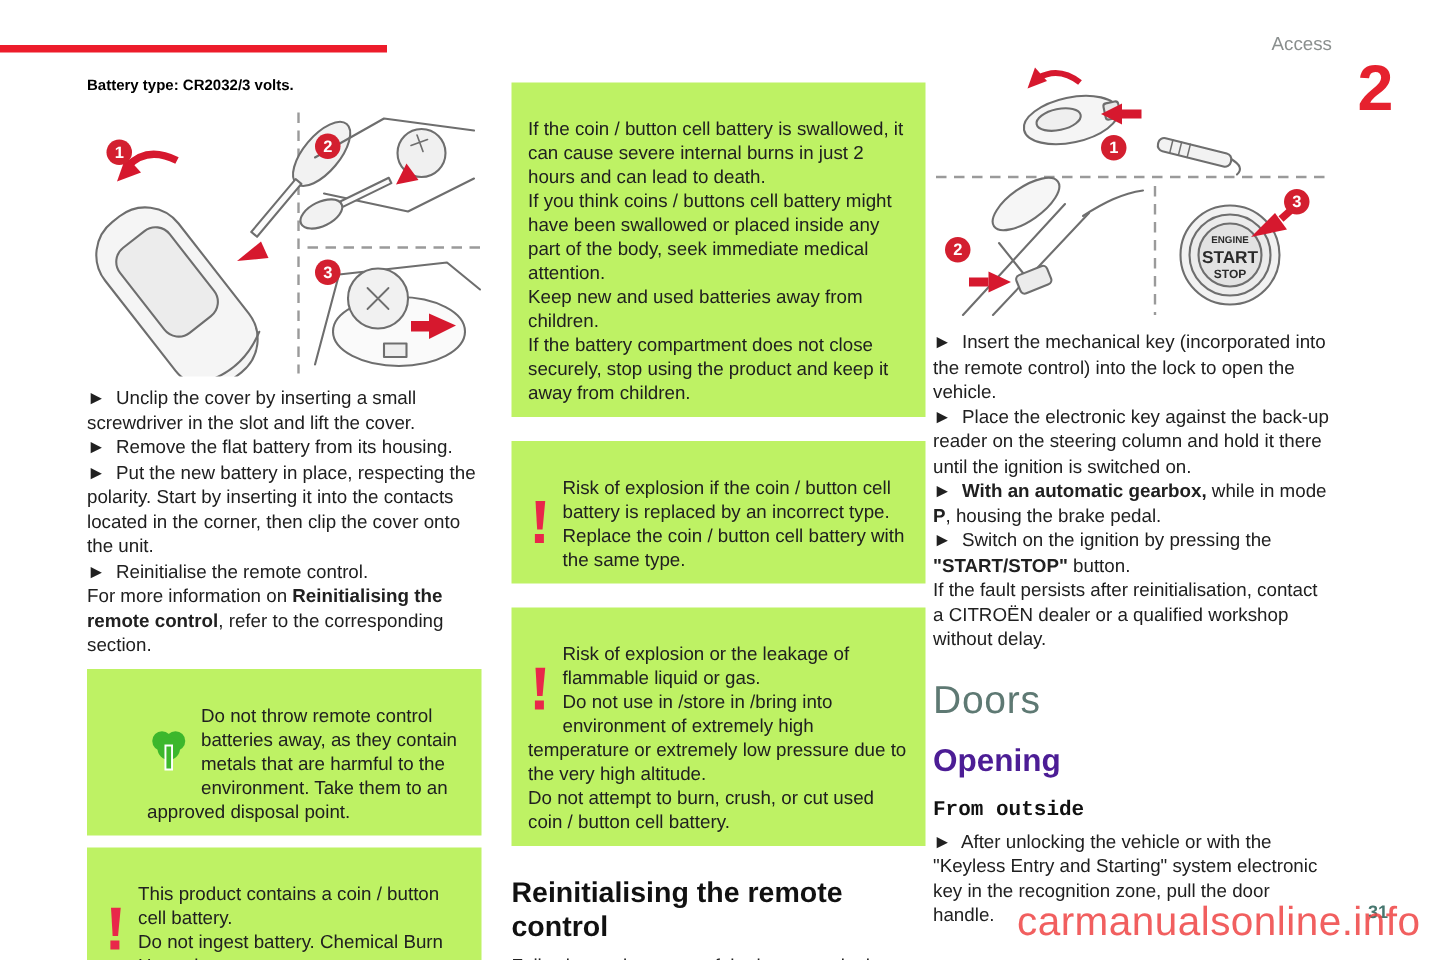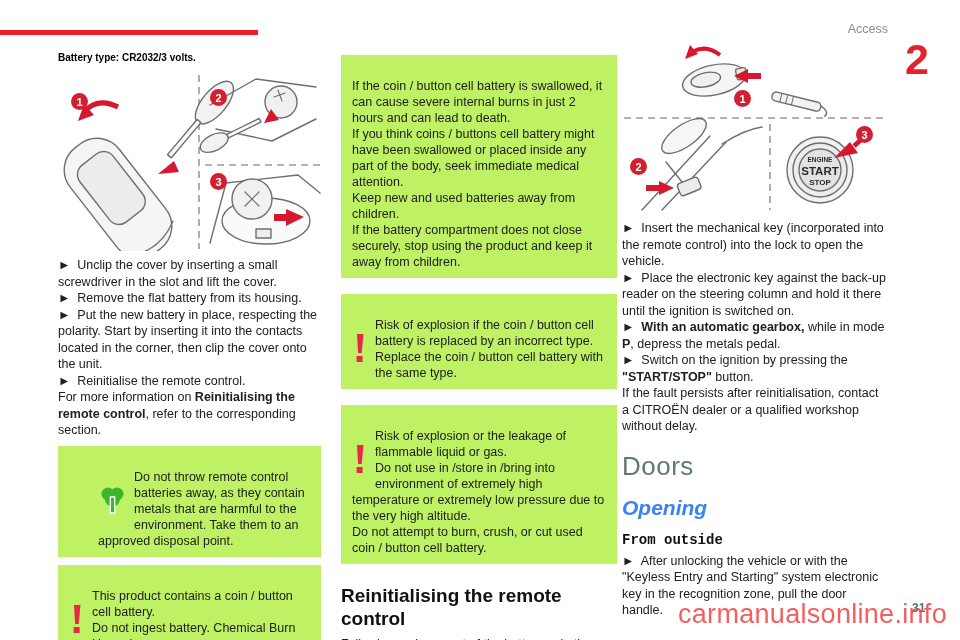--- a/index.html
+++ b/index.html
@@ -29,21 +29,21 @@
   .badge{position:absolute;width:17px;height:17px;border-radius:50%;background:#d31f2f;color:#fff;
     font-size:11px;font-weight:bold;display:flex;align-items:center;justify-content:center;}
 
   p.step{margin:0;font-size:12.5px;line-height:16.5px;white-space:pre-wrap;}
   .box{background:#bef264;padding:7px 11px 8px 11px;font-size:12.5px;line-height:16px;white-space:pre-line;}
   .box + .box, .mt{margin-top:14px;}
   .note-icon{float:left;margin:1px 9px 2px 2px;}
   .h2{margin:20px 0 6px 0;font-size:19px;line-height:23px;font-weight:bold;color:#111;}
   .body-p{margin:0;font-size:12.5px;line-height:16.5px;}
   .doors{margin:16px 0 0 0;font-size:26px;font-weight:400;color:#5e7973;letter-spacing:0.5px;}
-  .opening{margin:14px 0 0 0;font-size:21px;font-weight:bold;color:#3b82f6;font-style:italic;}
+  .opening{margin:14px 0 0 0;font-size:21px;font-weight:bold;color:#4c1d95;}
   .fromout{margin:12px 0 5px 0;font-size:14px;font-weight:bold;color:#111;font-family:Liberation Mono, monospace;}
   .btn-txt{fill:#2a2a2a;text-anchor:middle;font-family:"Liberation Sans",sans-serif;}
 
   .page-num{position:absolute;left:912px;top:601px;font-size:12px;font-weight:bold;color:#47776f;}
   .watermark{position:absolute;left:678px;top:599px;font-size:27px;color:#ef4444;opacity:0.85;letter-spacing:0.3px;}
 </style>
 </head>
 <body>
 
 <div class="accent-bar"></div>
@@ -208,21 +208,21 @@
       <path class="redln" d="M232 104 L241 96" stroke-width="5"></path>
       <polygon class="red" points="212,116 228,100 236,111"></polygon>
     </svg>
     <div class="badge" style="left:112px;top:48px;">1</div>
     <div class="badge" style="left:8px;top:116px;">2</div>
     <div class="badge" style="left:234px;top:84px;">3</div>
   </div>
 
   <p class="step"><span>►  Insert the mechanical key (incorporated into the remote control) into the lock to open the vehicle.</span></p>
   <p class="step"><span>►  Place the electronic key against the back-up reader on the steering column and hold it there until the ignition is switched on.</span></p>
-  <p class="step"><span>►  </span><span style="font-weight: bold;">With an automatic gearbox,</span><span> while in mode </span><span style="font-weight: bold;">P</span><span>, depress the metals pedal.</span></p>
+  <p class="step"><span>►  </span><span style="font-weight: bold;">With an automatic gearbox,</span><span> while in mode </span><span style="font-weight: bold;">P</span><span>, housing the brake pedal.</span></p>
   <p class="step"><span>►  Switch on the ignition by pressing the </span><span style="font-weight: bold;">"START/STOP"</span><span> button.</span></p>
   <p class="step"><span>If the fault persists after reinitialisation, contact a CITROËN dealer or a qualified workshop without delay.</span></p>
 
   <h1 class="doors">Doors</h1>
   <h2 class="opening">Opening</h2>
   <h3 class="fromout">From outside</h3>
   <p class="step"><span>►  After unlocking the vehicle or with the "Keyless Entry and Starting" system electronic key in the recognition zone, pull the door handle.</span></p>
 </div>
 
 <div class="page-num">31</div>

